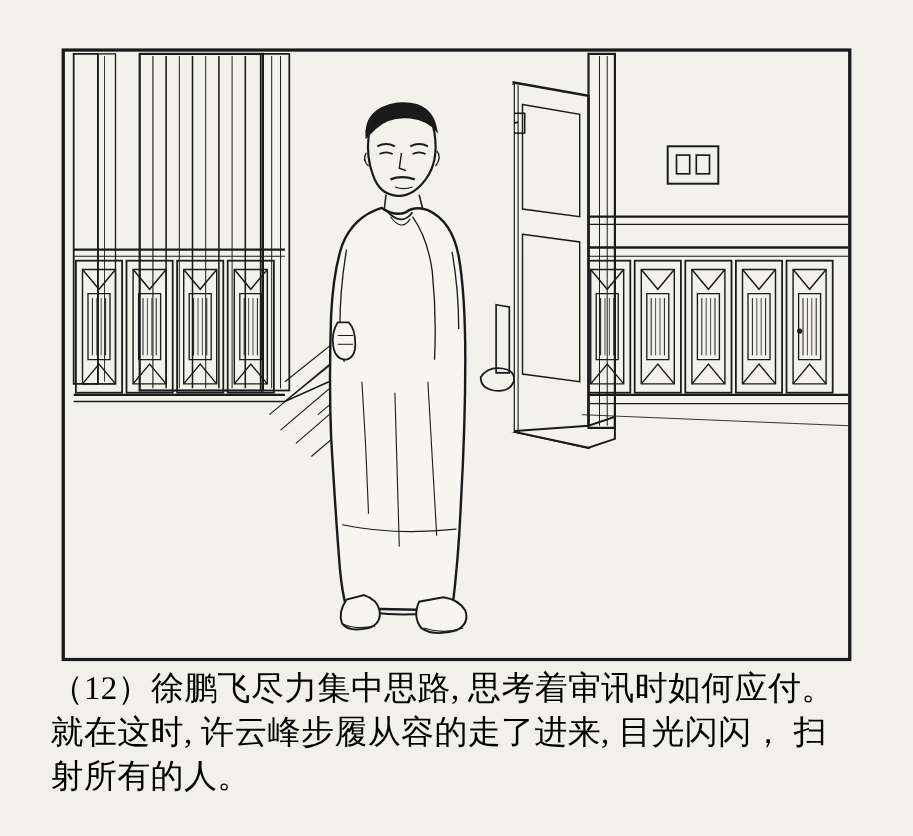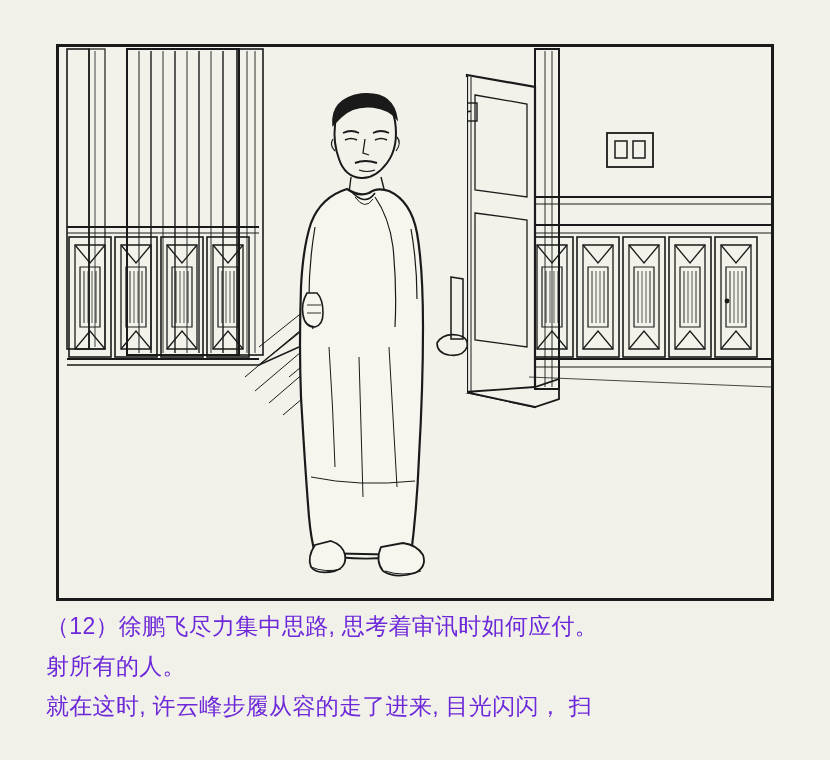--- a/index.html
+++ b/index.html
@@ -44,24 +44,24 @@
     height: 100%;
     display: block;
   }
 
   
   .caption {
     position: absolute;
     left: 46px;
     top: 606px;
     width: 744px;
-    font-family: Liberation Sans, sans-serif;
-    font-size: 23px;
+    font-family: Liberation Serif, serif;
+    font-size: 30px;
     line-height: 40px;
-    color: #6d28d9;
+    color: #000000;
     letter-spacing: 0.3px;
     font-weight: 500;
   }
   .caption .line {
     white-space: pre;
   }
 </style>
 </head>
 <body>
 
@@ -240,17 +240,17 @@
         </g>
 
         <line x1="470" y1="330" x2="712" y2="340" stroke="#1a1a1a" stroke-width="0.8"></line>
         <circle cx="668" cy="254" r="2.4" fill="#1a1a1a"></circle>
       </svg>
     </div>
   </div>
 
   <div class="caption">
     <div class="line">（12）徐鹏飞尽力集中思路, 思考着审讯时如何应付。</div>
+    <div class="line">就在这时, 许云峰步履从容的走了进来, 目光闪闪， 扫</div>
     <div class="line">射所有的人。</div>
-    <div class="line">就在这时, 许云峰步履从容的走了进来, 目光闪闪， 扫</div>
   </div>
 
 </div>
 
 </body></html>

